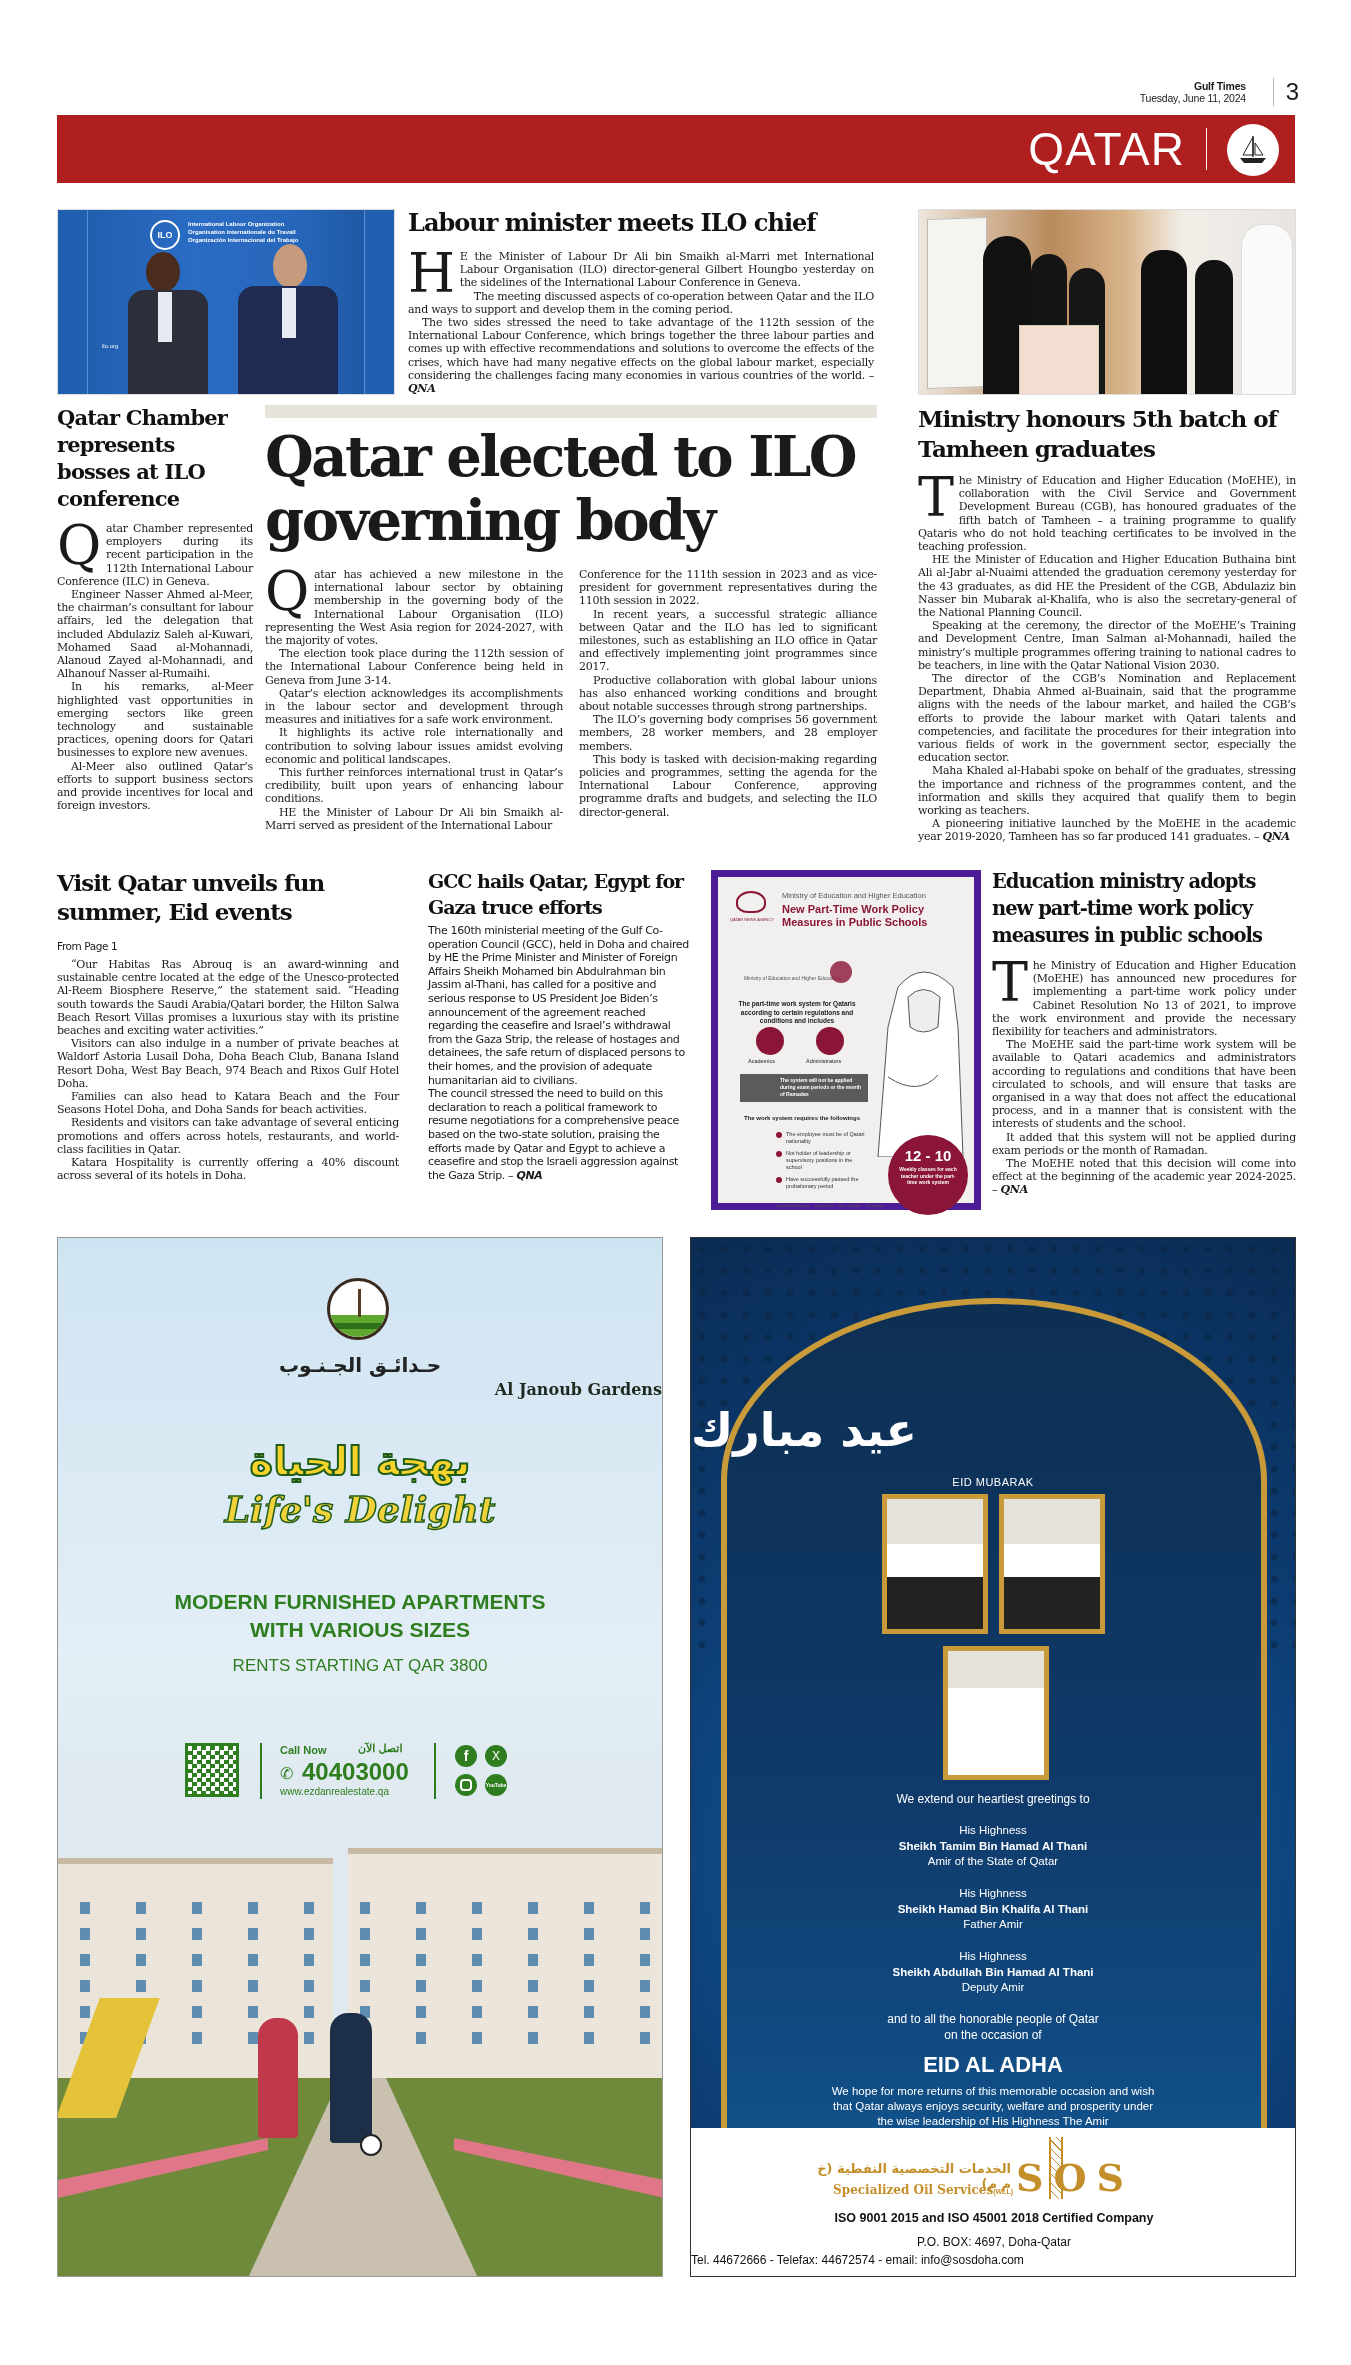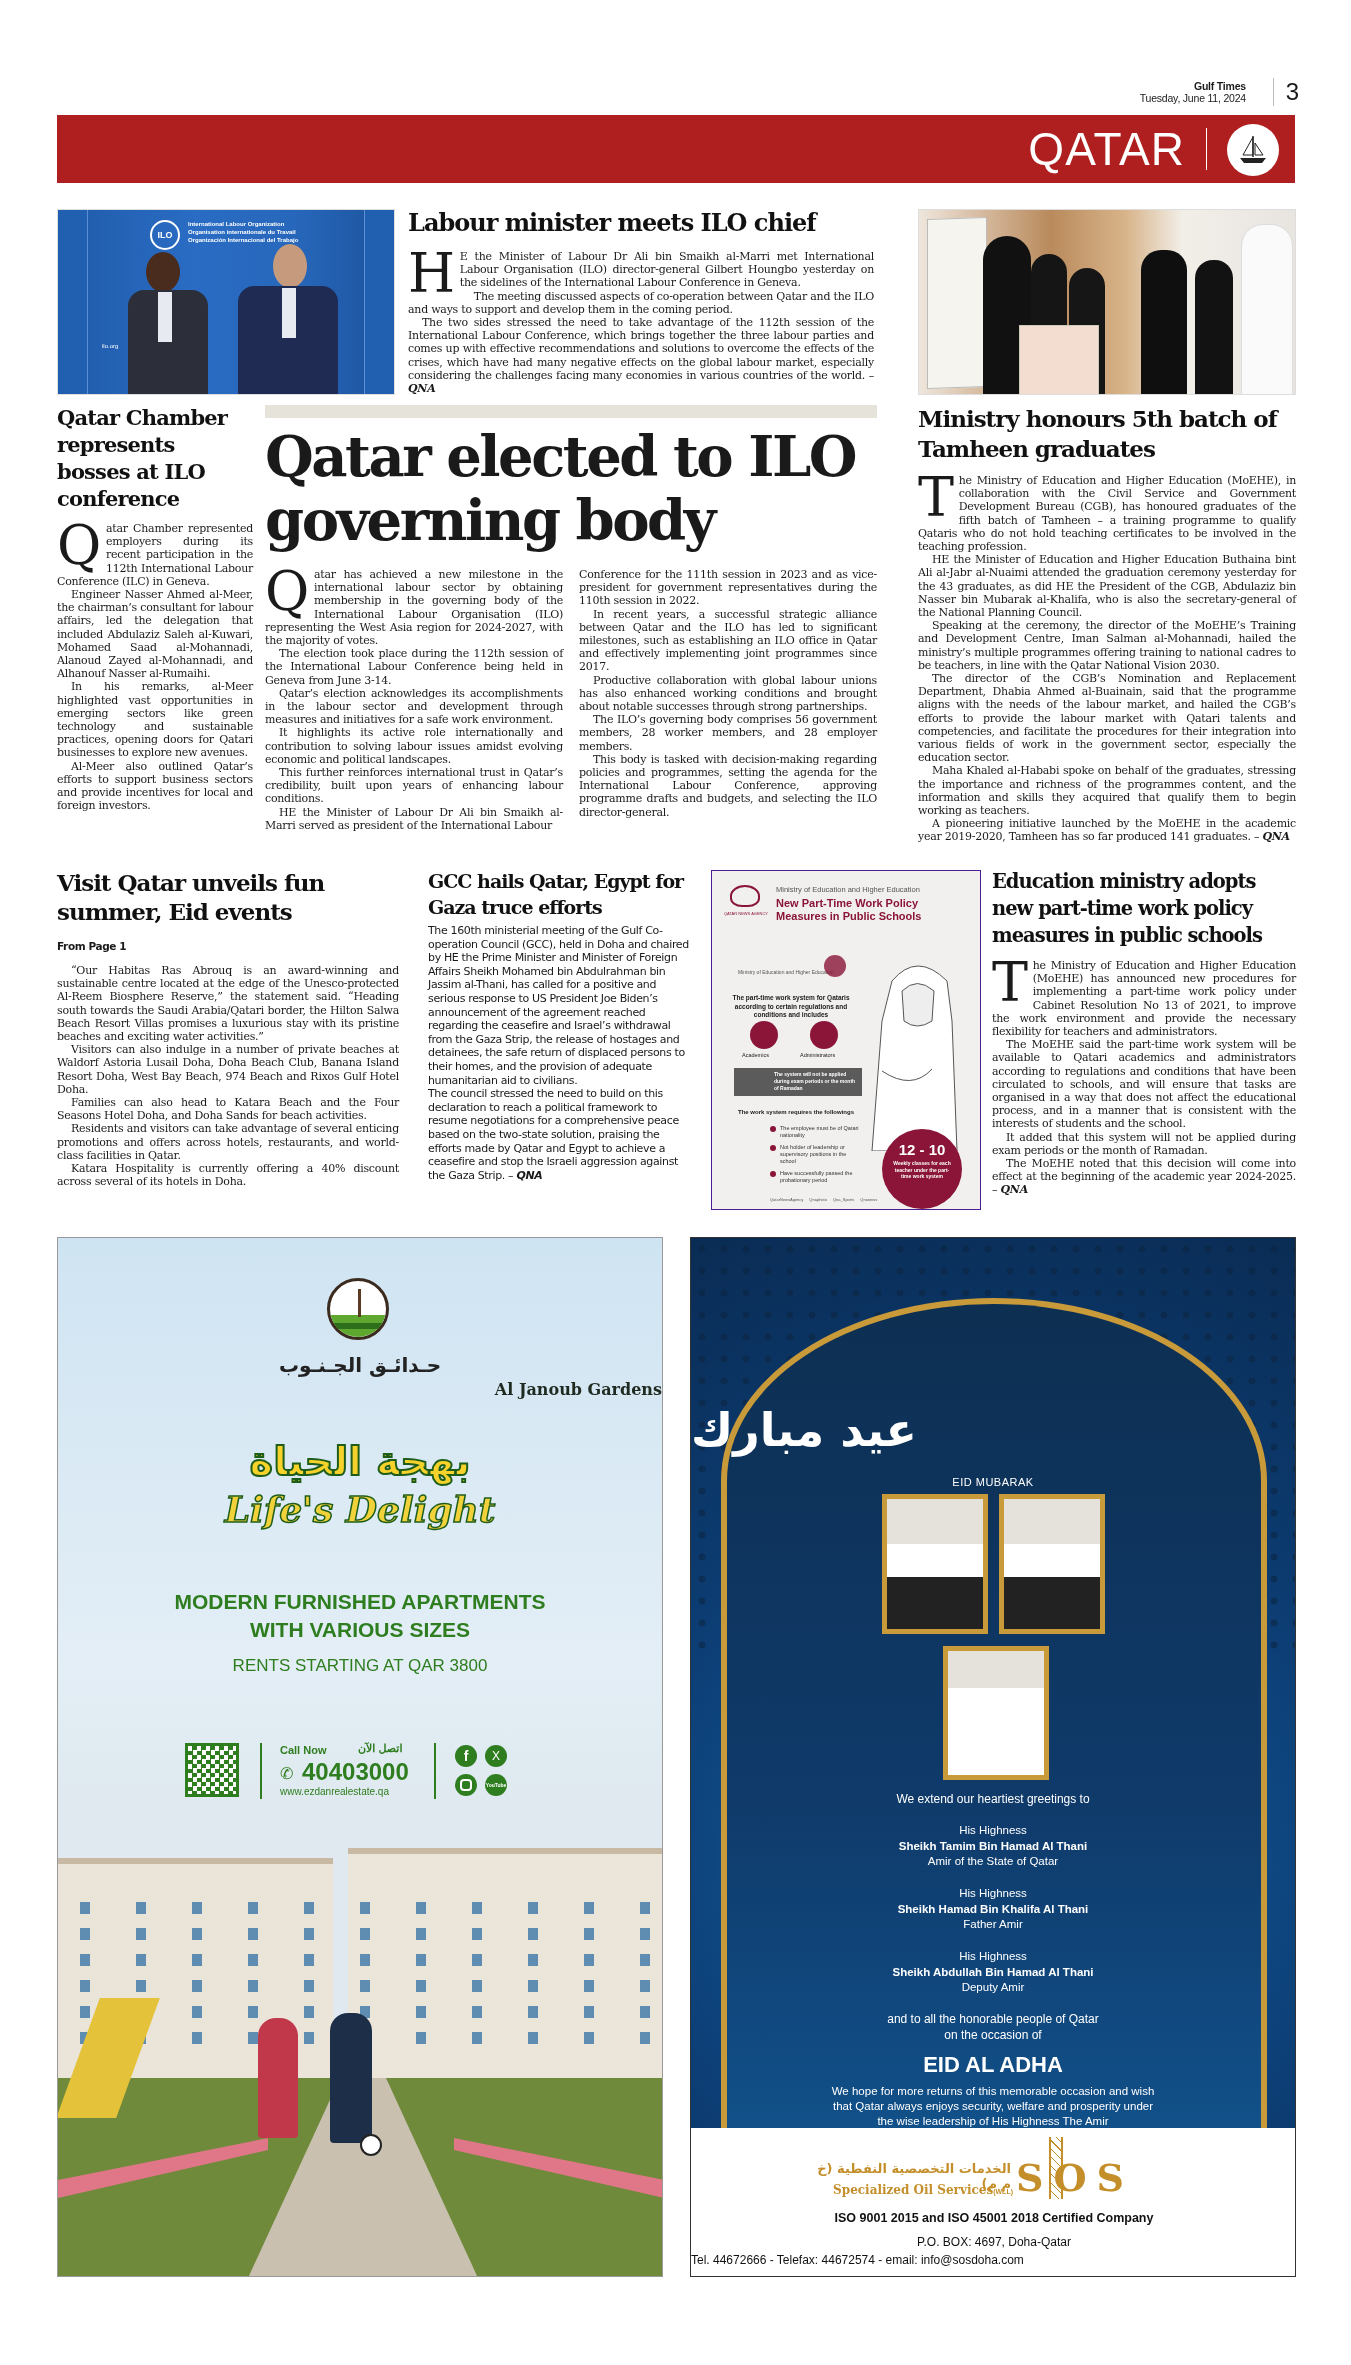--- a/index.html
+++ b/index.html
@@ -13,21 +13,21 @@
 .banner .divider{position:absolute;right:88px;top:13px;width:1px;height:42px;background:#fff}
 .banner .logo{position:absolute;right:16px;top:9px;width:52px;height:52px;border-radius:50%;background:#fff;display:flex;align-items:center;justify-content:center}
 .photo{overflow:hidden;border:1px solid #ddd}
 h2.hl{font-family:"DejaVu Serif",serif;font-weight:900;letter-spacing:-.8px;color:#111}
 p.body{font-size:11px;line-height:13.2px;text-align:justify;text-indent:14px;letter-spacing:-.25px}
 p.body.first{text-indent:0}
 .drop{float:left;font-size:54px;line-height:44px;margin:2px 5px -4px 0;font-family:"DejaVu Serif",serif}
 .qna{font-weight:bold;font-style:italic}
 .grey-rule{left:265px;top:405px;width:612px;height:13px;background:#e6e3da}
 .sans p{font-family:"DejaVu Sans",sans-serif;font-size:11px;line-height:13.6px;letter-spacing:-.35px}
-.infographic{background:#f1f0ee;border:1px solid #4c1d95;font-family:"Liberation Sans",sans-serif}
+.infographic{background:#f1f0ee;border:7px solid #4c1d95;font-family:"Liberation Sans",sans-serif}
 .ad1{left:57px;top:1237px;width:606px;height:1040px;border:1px solid #999;overflow:hidden;background:linear-gradient(#cfe4f2 0%,#e3eef6 40%,#dfe9ef 55%)}
 .ad2{left:690px;top:1237px;width:606px;height:1040px;border:1px solid #333;overflow:hidden}
 .wh{color:#fff;font-family:"Liberation Sans",sans-serif;text-align:center}
 </style>
 </head>
 <body>
 
 <div class="abs masthead-meta">
   <div class="pub">Gulf Times</div>
   <div>Tuesday, June 11, 2024</div>
@@ -120,21 +120,21 @@
   <p class="body first"><span class="drop">T</span><span>he Ministry of Education and Higher Education (MoEHE), in collaboration with the Civil Service and Government Development Bureau (CGB), has honoured graduates of the fifth batch of Tamheen – a training programme to qualify Qataris who do not hold teaching certificates to be involved in the teaching profession.</span></p>
   <p class="body">HE the Minister of Education and Higher Education Buthaina bint Ali al-Jabr al-Nuaimi attended the graduation ceremony yesterday for the 43 graduates, as did HE the President of the CGB, Abdulaziz bin Nasser bin Mubarak al-Khalifa, who is also the secretary-general of the National Planning Council.</p>
   <p class="body">Speaking at the ceremony, the director of the MoEHE’s Training and Development Centre, Iman Salman al-Mohannadi, hailed the ministry’s multiple programmes offering training to national cadres to be teachers, in line with the Qatar National Vision 2030.</p>
   <p class="body">The director of the CGB’s Nomination and Replacement Department, Dhabia Ahmed al-Buainain, said that the programme aligns with the needs of the labour market, and hailed the CGB’s efforts to provide the labour market with Qatari talents and competencies, and facilitate the procedures for their integration into various fields of work in the government sector, especially the education sector.</p>
   <p class="body">Maha Khaled al-Hababi spoke on behalf of the graduates, stressing the importance and richness of the programmes content, and the information and skills they acquired that qualify them to begin working as teachers.</p>
   <p class="body"><span>A pioneering initiative launched by the MoEHE in the academic year 2019-2020, Tamheen has so far produced 141 graduates. –</span> <span class="qna">QNA</span></p>
 </div>
 
 <div class="abs" style="left:57px;top:868px;width:342px">
   <h2 class="hl" style="font-size:23px;line-height:29px;margin-bottom:14px;letter-spacing:-1px">Visit Qatar unveils fun summer, Eid events</h2>
-  <div style="font-family:'DejaVu Sans',sans-serif;font-weight:bold;font-size:10.5px;margin-bottom:12px;letter-spacing:-.4px">From Page 1</div>
+  <div style="font-family:'DejaVu Sans',sans-serif;font-weight:normal;font-size:10.5px;margin-bottom:6px;letter-spacing:-.4px">From Page 1</div>
   <p class="body">“Our Habitas Ras Abrouq is an award-winning and sustainable centre located at the edge of the Unesco-protected Al-Reem Biosphere Reserve,” the statement said. “Heading south towards the Saudi Arabia/Qatari border, the Hilton Salwa Beach Resort Villas promises a luxurious stay with its pristine beaches and exciting water activities.”</p>
   <p class="body">Visitors can also indulge in a number of private beaches at Waldorf Astoria Lusail Doha, Doha Beach Club, Banana Island Resort Doha, West Bay Beach, 974 Beach and Rixos Gulf Hotel Doha.</p>
   <p class="body">Families can also head to Katara Beach and the Four Seasons Hotel Doha, and Doha Sands for beach activities.</p>
   <p class="body">Residents and visitors can take advantage of several enticing promotions and offers across hotels, restaurants, and world-class facilities in Qatar.</p>
   <p class="body">Katara Hospitality is currently offering a 40% discount across several of its hotels in Doha.</p>
 </div>
 
 <div class="abs sans" style="left:428px;top:868px;width:262px">
   <h2 class="hl" style="font-size:19px;line-height:26px;margin-bottom:4px;letter-spacing:-1px">GCC hails Qatar, Egypt for Gaza truce efforts</h2>
   <p>The 160th ministerial meeting of the Gulf Co-operation Council (GCC), held in Doha and chaired by HE the Prime Minister and Minister of Foreign Affairs Sheikh Mohamed bin Abdulrahman bin Jassim al-Thani, has called for a positive and serious response to US President Joe Biden’s announcement of the agreement reached regarding the ceasefire and Israel’s withdrawal from the Gaza Strip, the release of hostages and detainees, the safe return of displaced persons to their homes, and the provision of adequate humanitarian aid to civilians.</p>

